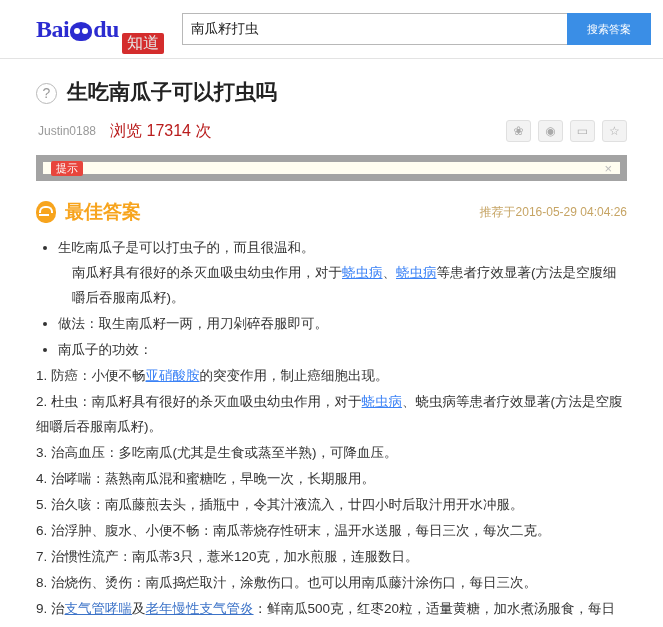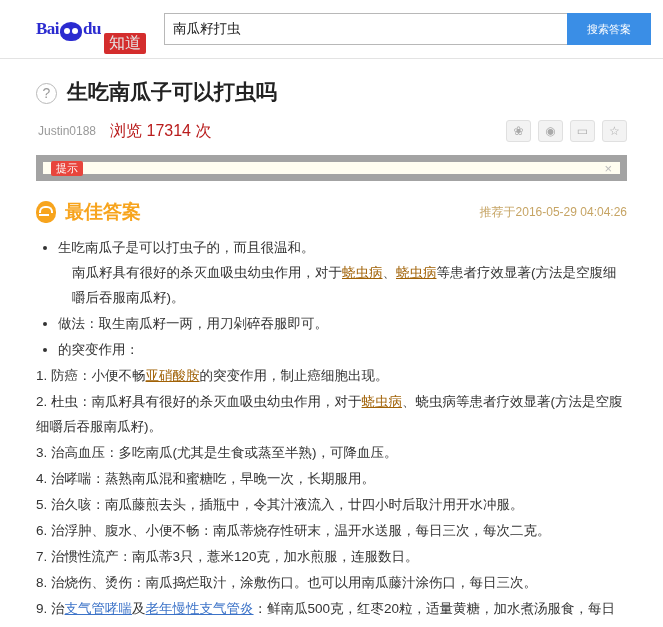--- a/index.html
+++ b/index.html
@@ -23,21 +23,21 @@
     padding: 0 12px 0 36px;
     background: #fff;
   }
   .logo {
     display: flex;
     align-items: center;
     margin-right: 18px;
     white-space: nowrap;
   }
   .logo-baidu {
-    font-size: 17px;
+    font-size: 24px;
     font-weight: bold;
     color: #2b2bd0;
     letter-spacing: -0.5px;
     font-family: "Liberation Serif", serif;
   }
   .logo-paw {
     display: inline-block;
     width: 22px; height: 19px;
     background: #2b2bd0;
     border-radius: 50% 50% 45% 45%;
@@ -251,21 +251,21 @@
   .ans .sub {
     margin-left: 14px;
   }
   .ans .num {
     margin: 0;
     padding: 0;
   }
   .ans .num-line {
     margin-bottom: 1px;
   }
-  .lnk { color: #a16207; }
+  .lnk { color: #3b82f6; }
   .lnk-b { color: #3c73c8; }
 </style>
 </head>
 <body>
 
 <div class="page">
 
   <div class="header">
     <div class="logo">
       <span class="logo-baidu">Bai</span>
@@ -314,21 +314,21 @@
         <li>
           <span>生吃南瓜子是可以打虫子的，而且很温和。</span>
           <div class="sub">
             <span>南瓜籽具有很好的杀灭血吸虫幼虫作用，对于</span><a class="lnk" href="#">蛲虫病</a><span>、</span><a class="lnk" href="#">蛲虫病</a><span>等患者疗效显著(方法是空腹细嚼后吞服南瓜籽)。</span>
           </div>
         </li>
         <li>
           <span>做法：取生南瓜籽一两，用刀剁碎吞服即可。</span>
         </li>
         <li>
-          <span>的突变作用：</span>
+          <span>南瓜子的功效：</span>
         </li>
       </ul>
 
       <div class="num">
         <div class="num-line">
           <span>1.</span>
           <span>防癌：小便不畅</span><a class="lnk" href="#">亚硝酸胺</a><span>的突变作用，制止癌细胞出现。</span>
         </div>
         <div class="num-line">
           <span>2.</span>

